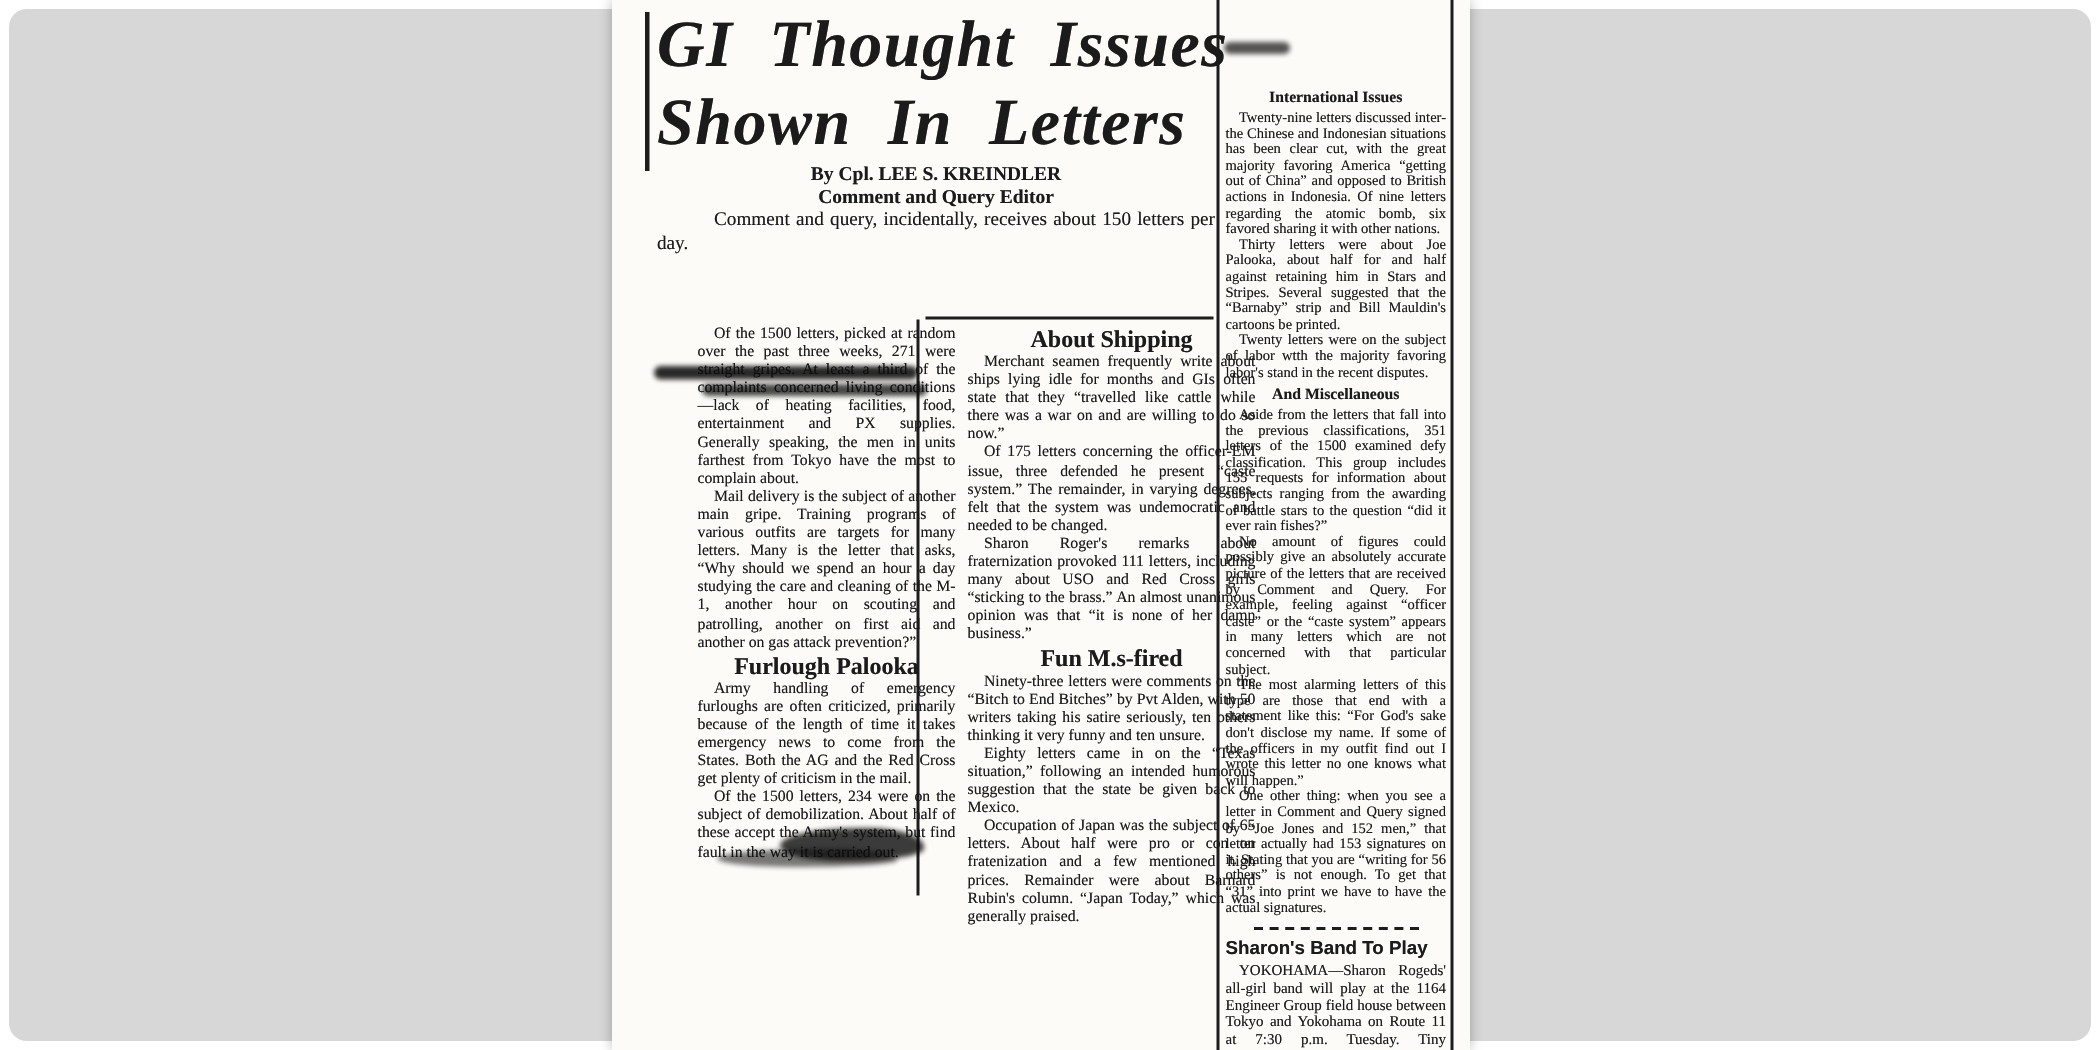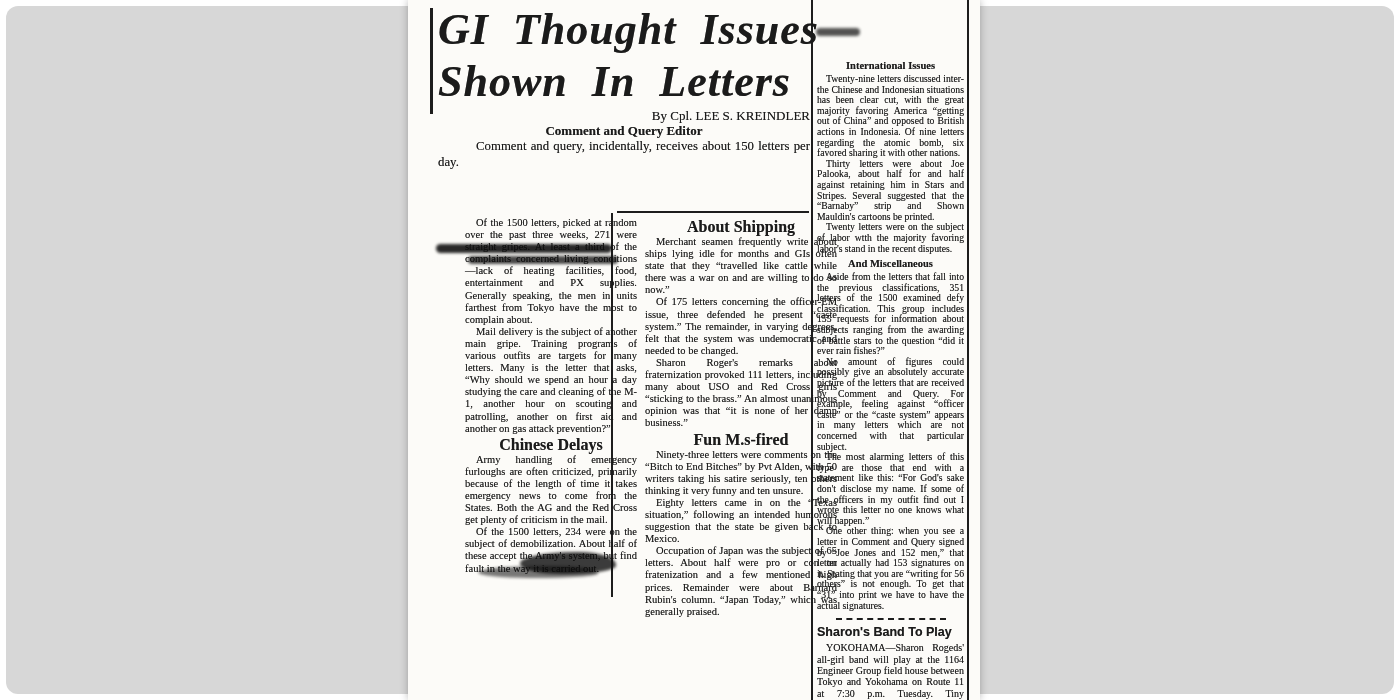--- a/index.html
+++ b/index.html
@@ -16,22 +16,22 @@
     background:#fcfbf8;color:#1b1b1b;
     box-shadow:0 0 8px rgba(0,0,0,.28);
   }
   .rule-v{position:absolute;background:#1d1d1d;width:1.5px;}
   .rule-h{position:absolute;background:#1d1d1d;height:2px;}
   .headline{
     position:absolute;left:30px;top:4px;width:372px;
     font-size:44px;line-height:52px;font-weight:bold;font-style:italic;
     letter-spacing:1px;word-spacing:12px;white-space:nowrap;
   }
-  .byline{position:absolute;left:30px;top:108px;width:372px;text-align:right;
-    font-weight:normal;font-size:13px;line-height:15px;}
+  .byline{position:absolute;left:30px;top:108px;width:372px;text-align:center;
+    font-weight:bold;font-size:13px;line-height:15px;}
   .byline-role{position:absolute;left:30px;top:123px;width:372px;text-align:center;
     font-weight:bold;font-size:13px;line-height:15px;}
   .intro{position:absolute;left:30px;top:139px;width:372px;
     font-size:12.8px;line-height:15.8px;text-align:justify;}
   .intro p{margin:0;text-indent:38px;}
   .colbody{font-size:10.5px;line-height:12.1px;text-align:justify;margin-left:28px;}
   .colbody p{margin:0;text-indent:11px;}
   .subhead{font-weight:bold;text-align:center;font-size:16px;line-height:14px;
     margin:3px 0 2px;text-indent:0 !important;}
   #left-col{position:absolute;left:29px;top:217px;width:172px;}
@@ -72,40 +72,40 @@
   <div class="byline">By Cpl. LEE S. KREINDLER</div>
   <div class="byline-role">Comment and Query Editor</div>
 
   <div class="intro">
     <p>Comment and query, incidentally, receives about 150 letters per day.</p>
   </div>
 
   <div id="left-col" class="colbody">
     <p>Of the 1500 letters, picked at random over the past three weeks, 271 were straight gripes. At least a third of the complaints concerned living conditions—lack of heating facilities, food, entertainment and PX supplies. Generally speaking, the men in units farthest from Tokyo have the most to complain about.</p>
     <p>Mail delivery is the subject of another main gripe. Training programs of various outfits are targets for many letters. Many is the letter that asks, “Why should we spend an hour a day studying the care and cleaning of the M-1, another hour on scouting and patrolling, another on first aid and another on gas attack prevention?”</p>
-    <div class="subhead">Chinese Delays</div>
+    <div class="subhead">Furlough Palooka</div>
     <p>Army handling of emergency furloughs are often criticized, primarily because of the length of time it takes emergency news to come from the States. Both the AG and the Red Cross get plenty of criticism in the mail.</p>
     <p>Of the 1500 letters, 234 were on the subject of demobilization. About half of these accept the Army's system, but find fault in the way it is carried out.</p>
   </div>
 
   <div id="mid-col" class="colbody">
     <div class="subhead">About Shipping</div>
     <p>Merchant seamen frequently write about ships lying idle for months and GIs often state that they “travelled like cattle while there was a war on and are willing to do so now.”</p>
     <p>Of 175 letters concerning the officer-EM issue, three defended he present “caste system.”  The remainder, in varying degrees, felt that the system was undemocratic and needed to be changed.</p>
     <p>Sharon Roger's remarks about fraternization provoked 111 letters, including many about USO and Red Cross girls “sticking to the brass.” An almost unanimous opinion was that “it is none of her damn business.”</p>
     <div class="subhead">Fun M.s-fired</div>
     <p>Ninety-three letters were comments on the “Bitch to End Bitches” by Pvt Alden, with 50 writers taking his satire seriously, ten others thinking it very funny and ten unsure.</p>
     <p>Eighty letters came in on the “Texas situation,” following an intended humorous suggestion that the state be given back to Mexico.</p>
     <p>Occupation of Japan was the subject of 65 letters.  About half were pro or con on fratenization and a few mentioned high prices.  Remainder were about Barnard Rubin's column.  “Japan Today,” which was generally praised.</p>
   </div>
 
   <div id="right-col">
     <div class="subhead">International Issues</div>
     <p>Twenty-nine letters discussed inter- the Chinese and Indonesian situations has been clear cut, with the great majority favoring America “getting out of China” and opposed to British actions in Indonesia.  Of nine letters regarding the atomic bomb, six favored sharing it with other nations.</p>
-    <p>Thirty letters were about Joe Palooka, about half for and half against retaining him in Stars and Stripes.  Several suggested that the “Barnaby” strip and Shown Mauldin's cartoons be printed.</p>
+    <p>Thirty letters were about Joe Palooka, about half for and half against retaining him in Stars and Stripes.  Several suggested that the “Barnaby” strip and Bill Mauldin's cartoons be printed.</p>
     <p>Twenty letters were on the subject of labor wtth the majority favoring labor's stand in the recent disputes.</p>
     <div class="subhead">And Miscellaneous</div>
     <p>Aside from the letters that fall into the previous classifications, 351 letters of the 1500 examined defy classification. This group includes 155 requests for information about subjects ranging from the awarding of battle stars to the question “did it ever rain fishes?”</p>
     <p>No amount of figures could possibly give an absolutely accurate picture of the letters that are received by Comment and Query.  For example, feeling against “officer caste” or the “caste system” appears in many letters which are not concerned with that particular subject.</p>
     <p>The most alarming letters of this type are those that end with a statement like this: “For God's sake don't disclose my name.  If some of the officers in my outfit find out I wrote this letter no one knows what will happen.”</p>
     <p>One other thing: when you see a letter in Comment and Query signed by “Joe Jones and 152 men,” that letter actually had 153 signatures on it.  Stating that you are “writing for 56 others” is not enough.  To get that “31” into print we have to have the actual signatures.</p>
 
     <hr class="dashed-sep">
 
     <div class="band-head">Sharon's Band To Play</div>

